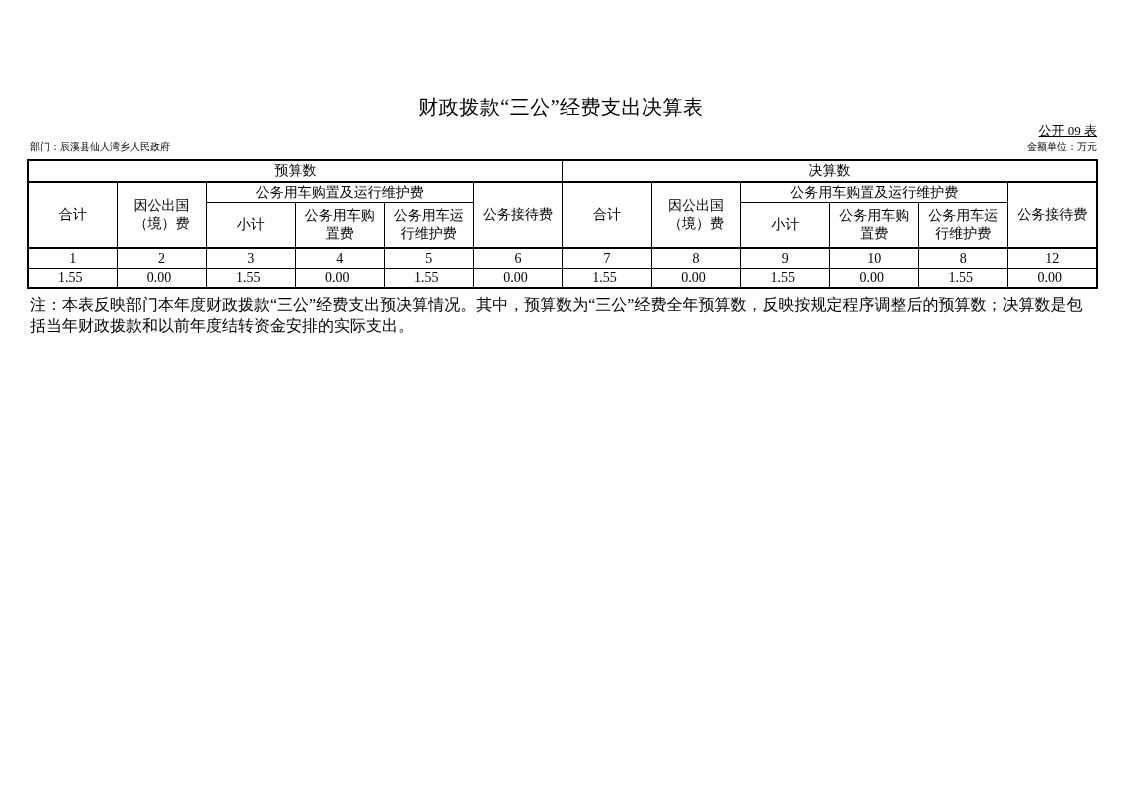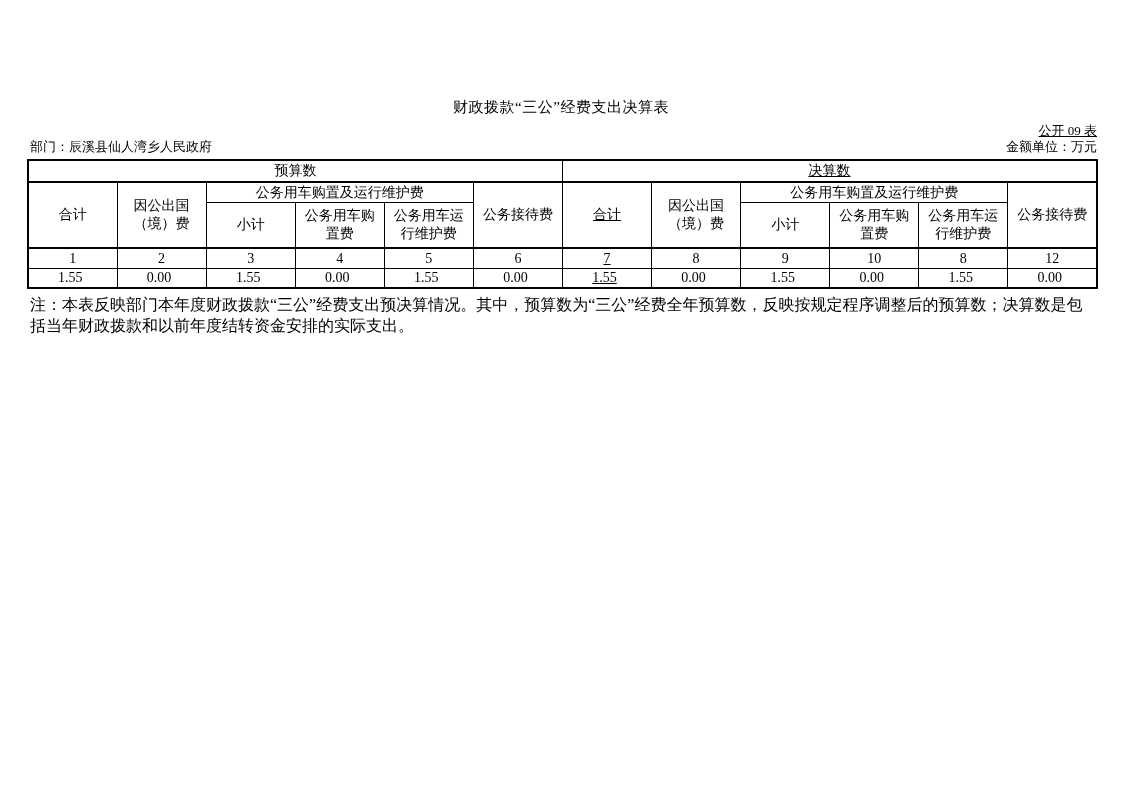--- a/index.html
+++ b/index.html
@@ -6,37 +6,37 @@
   body {
     width: 1122px; height: 793px;
     color: #000;
     font-family: "Liberation Serif", "DejaVu Serif", serif;
     position: relative;
     overflow: hidden;
   }
   .title {
     margin: 94px 0 0 0;
     text-align: center;
-    font-size: 15px;
+    font-size: 20px;
     line-height: 26px;
     font-weight: normal;
     letter-spacing: 0.5px;
   }
   .code-line {
     margin: 3px 25px 0 0;
     text-align: right;
     font-size: 13px;
     line-height: 16px;
     text-decoration: underline;
   }
   .meta-line {
     display: flex;
     justify-content: space-between;
     margin: 0 25px 4px 30px;
-    font-size: 13px;
+    font-size: 10px;
     line-height: 16px;
   }
   table.fin {
     border-collapse: collapse;
     table-layout: fixed;
     margin-left: 27px;
     width: 1071px;
     border: 2px solid #000;
   }
   table.fin td {
@@ -46,21 +46,21 @@
     text-align: center;
     vertical-align: middle;
     padding: 0 2px;
     overflow: hidden;
   }
   tr.sec-row td { height: 20px; border-bottom: 2px solid #000; }
   tr.grp-row td { height: 19px; margin-left: 48px; }
   tr.sub-row td { height: 44px; }
   tr.num-row td { height: 19px; border-top: 2px solid #000; }
   tr.val-row td { height: 18px; text-align: center; padding: 0 7px 0 2px; }
-  td.sec-div { border-left: 2px solid #000; text-decoration: underline; }
+  td.sec-div { border-left: 2px solid #000; }
   .wrap4 { display: inline-block; max-width: 60px; }
   .wrap5 { display: inline-block; max-width: 72px; }
   .note {
     margin: 5px 0 0 30px;
     width: 1058px;
     font-size: 16px;
     line-height: 21px;
   }
 </style>
 </head>

